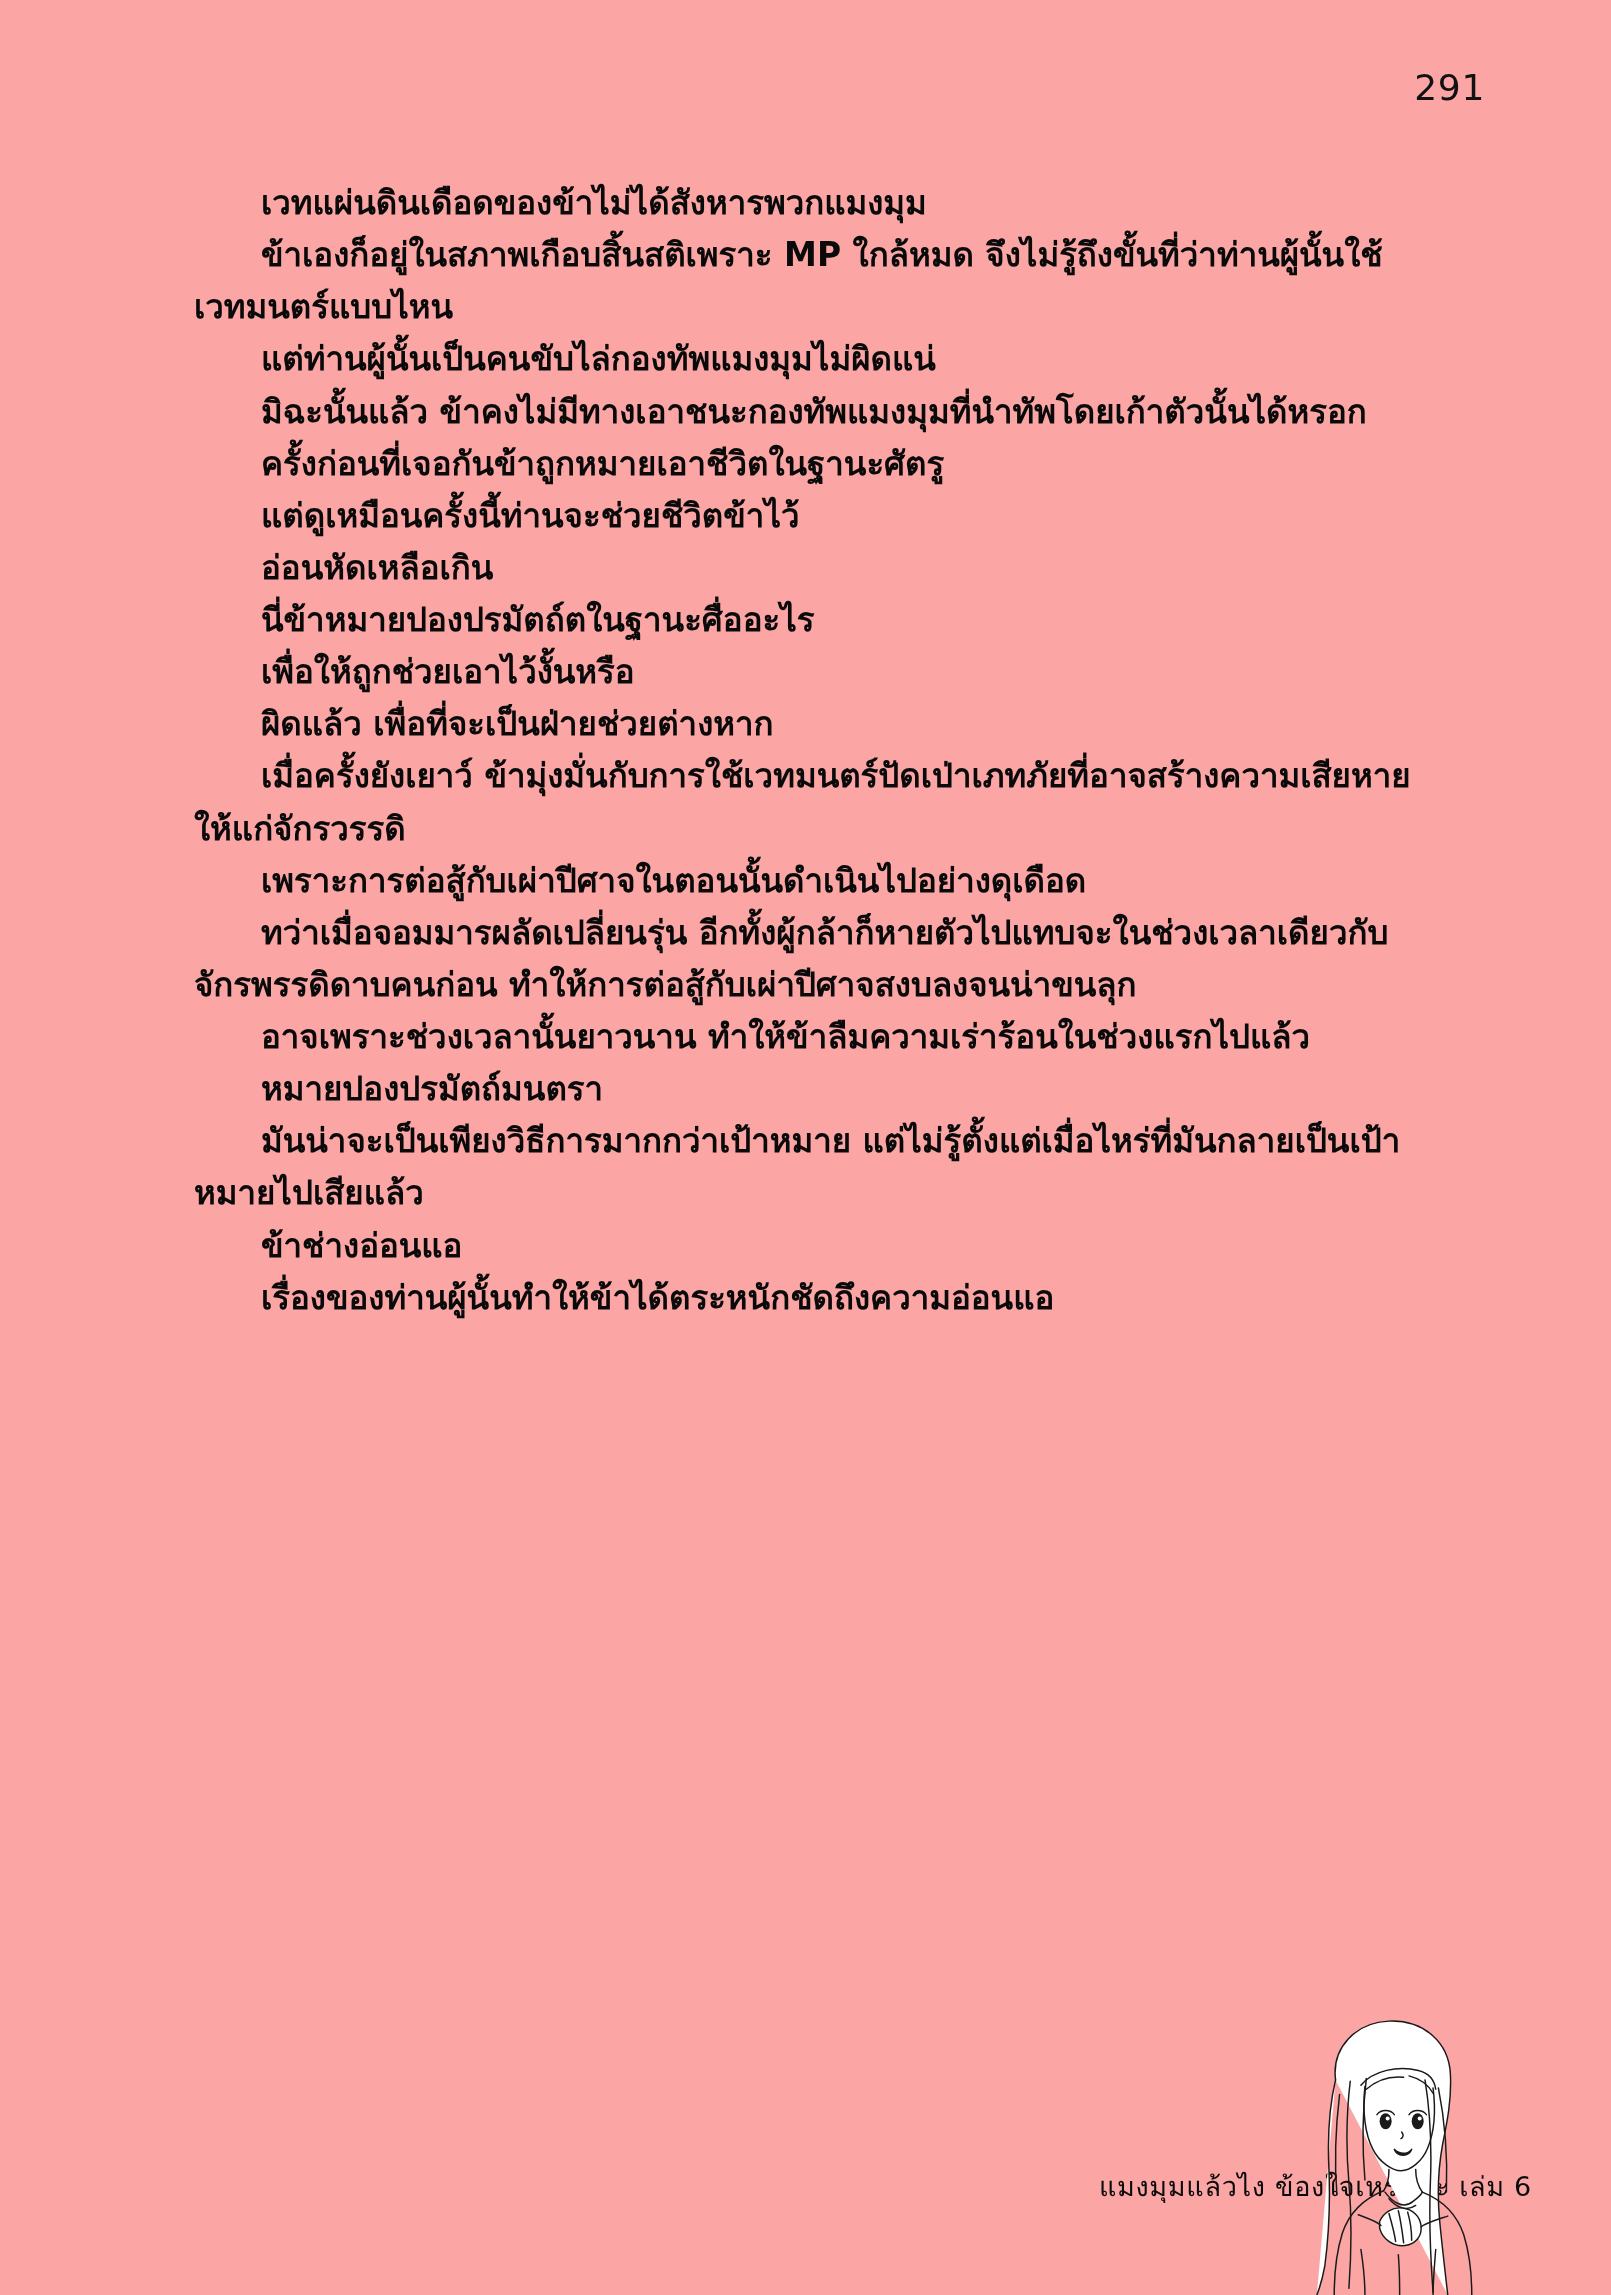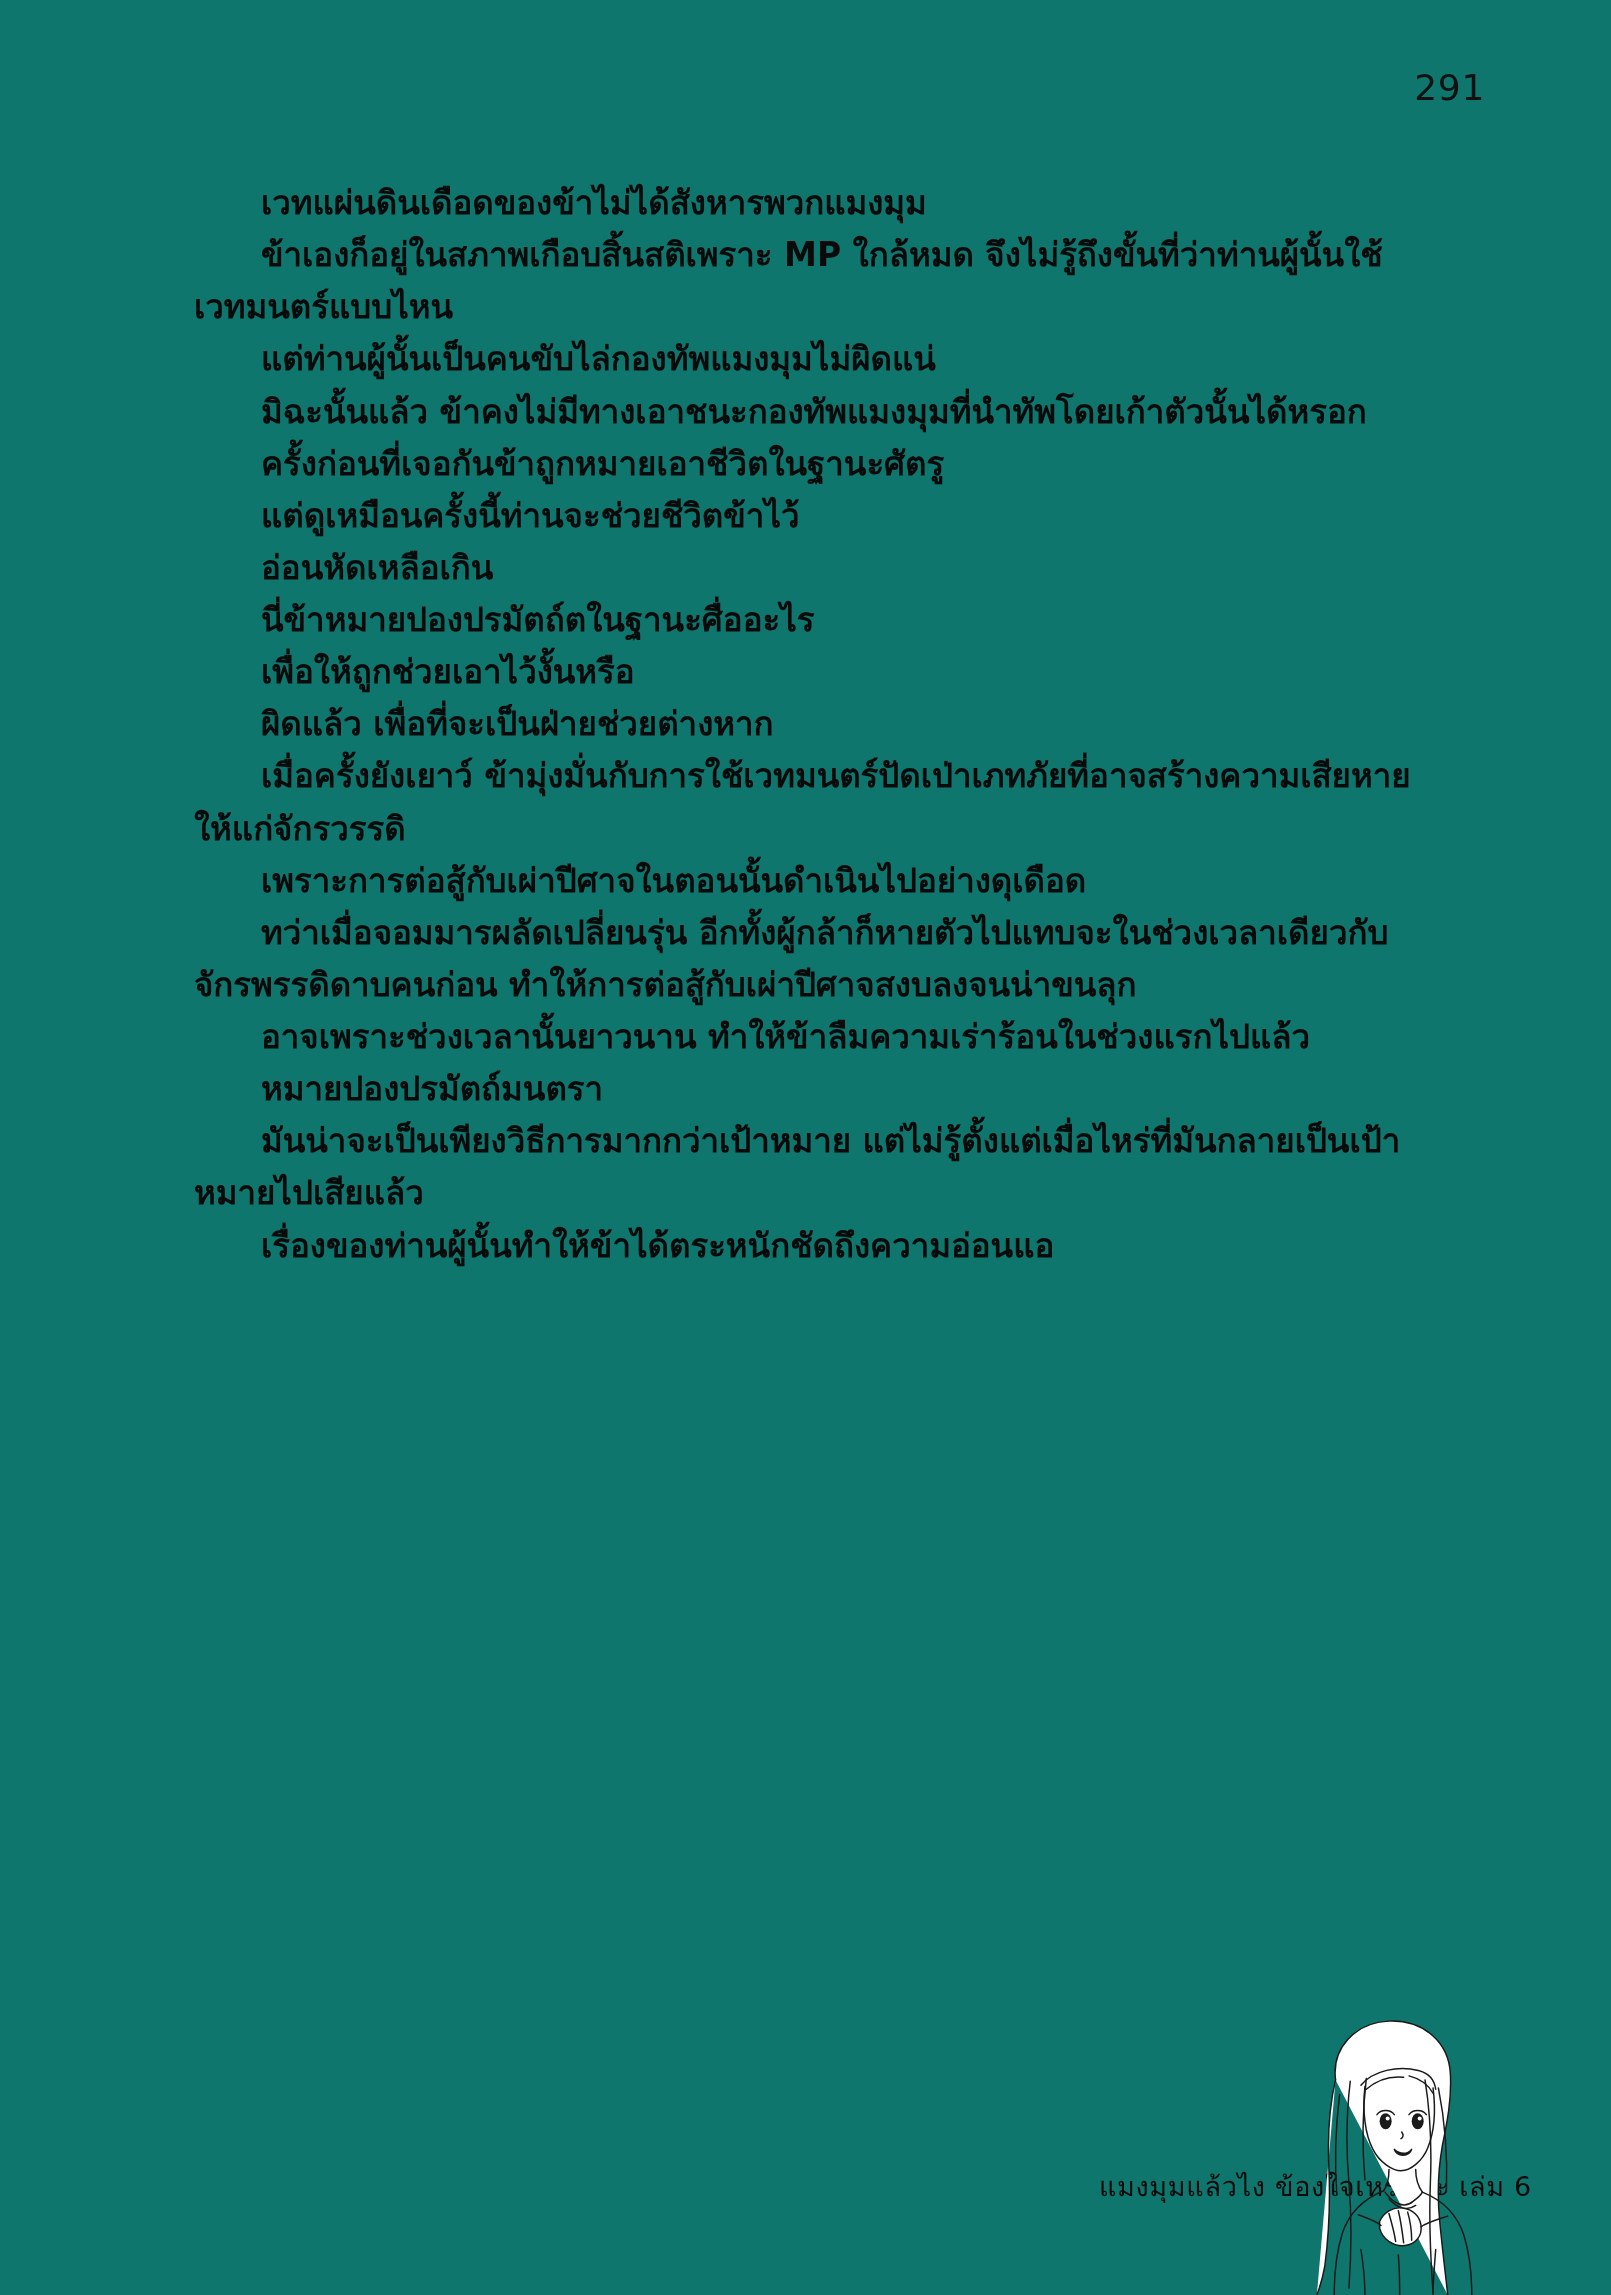--- a/index.html
+++ b/index.html
@@ -8,21 +8,21 @@
     background: #ffffff;
   }
   body {
     font-family: "DejaVu Sans", sans-serif;
     color: #000000;
   }
   .page {
     position: relative;
     width: 1612px;
     height: 2295px;
-    background: #0f766e;
+    background: #fca5a5;
     overflow: hidden;
     box-sizing: border-box;
   }
   .page-number {
     position: absolute;
     top: 67px;
     right: 127px;
     font-size: 36px;
     font-family: "DejaVu Sans", sans-serif;
     letter-spacing: 0.7px;
@@ -88,20 +88,21 @@
     <p class="para">อ่อนหัดเหลือเกิน</p>
     <p class="para">นี่ข้าหมายปองปรมัตถ์ตในฐานะศื่ออะไร</p>
     <p class="para">เพื่อให้ถูกช่วยเอาไว้งั้นหรือ</p>
     <p class="para">ผิดแล้ว  เพื่อที่จะเป็นฝ่ายช่วยต่างหาก</p>
     <p class="para">เมื่อครั้งยังเยาว์  ข้ามุ่งมั่นกับการใช้เวทมนตร์ปัดเป่าเภทภัยที่อาจสร้างความเสียหายให้แก่จักรวรรดิ</p>
     <p class="para">เพราะการต่อสู้กับเผ่าปีศาจในตอนนั้นดำเนินไปอย่างดุเดือด</p>
     <p class="para">ทว่าเมื่อจอมมารผลัดเปลี่ยนรุ่น  อีกทั้งผู้กล้าก็หายตัวไปแทบจะในช่วงเวลาเดียวกับจักรพรรดิดาบคนก่อน  ทำให้การต่อสู้กับเผ่าปีศาจสงบลงจนน่าขนลุก</p>
     <p class="para">อาจเพราะช่วงเวลานั้นยาวนาน  ทำให้ข้าลืมความเร่าร้อนในช่วงแรกไปแล้ว</p>
     <p class="para">หมายปองปรมัตถ์มนตรา</p>
     <p class="para">มันน่าจะเป็นเพียงวิธีการมากกว่าเป้าหมาย  แต่ไม่รู้ตั้งแต่เมื่อไหร่ที่มันกลายเป็นเป้าหมายไปเสียแล้ว</p>
+    <p class="para">ข้าช่างอ่อนแอ</p>
     <p class="para">เรื่องของท่านผู้นั้นทำให้ข้าได้ตระหนักชัดถึงความอ่อนแอ</p>
   </div>
 
   <div class="footer">
     <span class="footer-inner">แมงมุมแล้วไง ข้องใจเหรอคะ เล่ม 6</span>
   </div>
 
   <div class="illustration">
     <svg width="414" height="294" viewBox="0 0 620 440" xmlns="http://www.w3.org/2000/svg">
       <g fill="none" stroke="#1a1a1a" stroke-width="2.2" stroke-linecap="round" stroke-linejoin="round">

